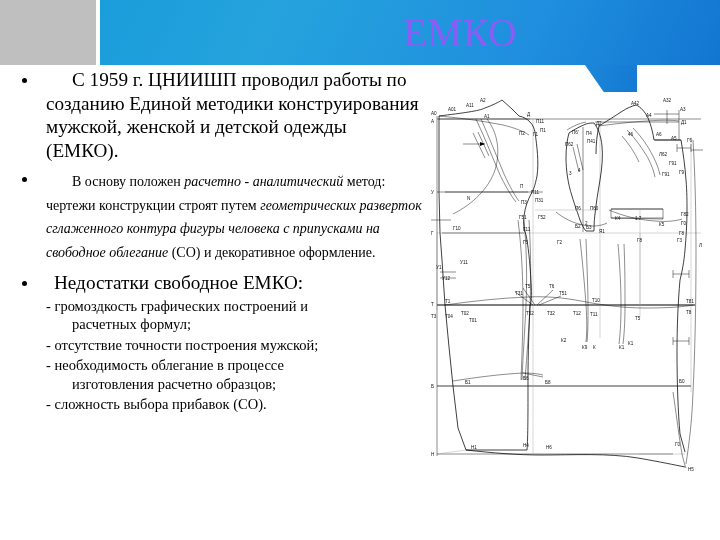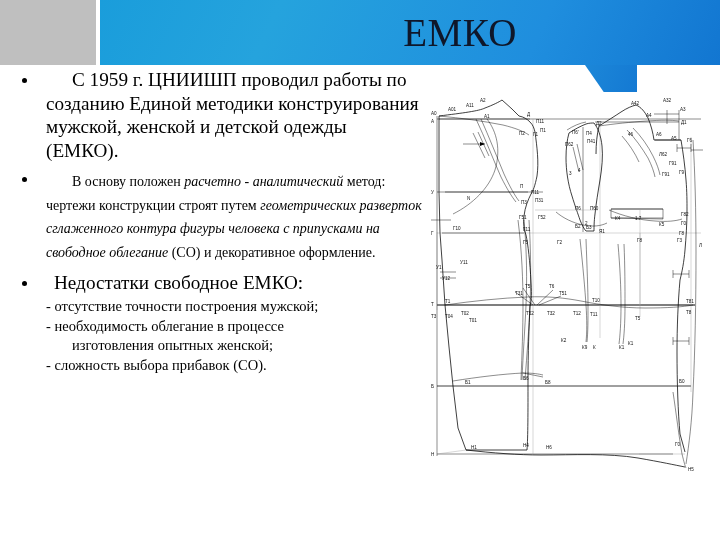--- a/index.html
+++ b/index.html
@@ -20,21 +20,21 @@
     background:linear-gradient(115deg,#1a9ddb 0%,#25a3dd 28%,#1f8ede 70%,#1276d1 100%);
   }
   .hdr-tail{
     position:absolute;left:585px;top:65px;width:52px;height:27px;
     background:linear-gradient(110deg,#1c87d8 0%,#1479d3 100%);
     clip-path:polygon(0 0,100% 0,100% 100%,36% 100%);
   }
   .hdr-title{
     position:absolute;left:250px;top:8px;width:420px;height:52px;
     text-align:center;
-    font-size:39px;line-height:50px;color:#0f172a;
+    font-size:39px;line-height:50px;color:#8b5cf6;
     font-family:"Liberation Serif", serif;
     white-space:nowrap;
     letter-spacing:0.5px;
   }
 
   
   .body-col{
     position:absolute;left:0px;top:68px;width:424px;height:452px;
   }
   .bullet{
@@ -94,25 +94,29 @@
     <div class="bullet b2">
       <span class="ind"></span><span>В основу  положен </span><em class="it">расчетно - аналитический</em><span> метод: чертежи конструкции строят путем </span><em class="it">геометрических разверток сглаженного контура фигуры человека с припусками на свободное облегание</em><span> (СО) и декоративное оформление.</span>
     </div>
 
     <div class="bullet b3">
       <span class="ind"></span><span>Недостатки свободное ЕМКО:</span>
     </div>
 
     <ul class="sub-list">
       <li>
+        <span>- громоздкость графических построений и</span>
+        <span class="cont">расчетных формул;</span>
+      </li>
+      <li>
         <span>- отсутствие точности построения мужской;</span>
       </li>
       <li>
         <span>- необходимость облегание в процессе</span>
-        <span class="cont">изготовления опытных женской;</span>
+        <span class="cont">изготовления расчетно образцов;</span>
       </li>
       <li>
         <span>- сложность  выбора прибавок (СО).</span>
       </li>
     </ul>
   </div>
 
   <div class="drawing">
     <svg viewBox="0 0 297 412" xmlns="http://www.w3.org/2000/svg">
 

